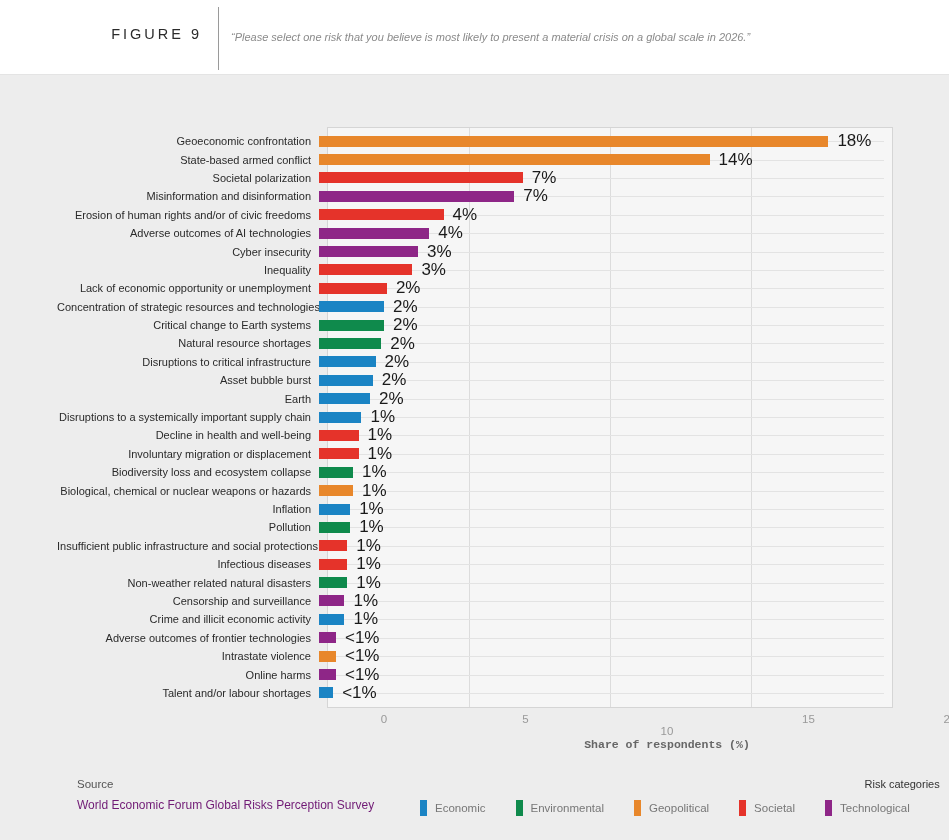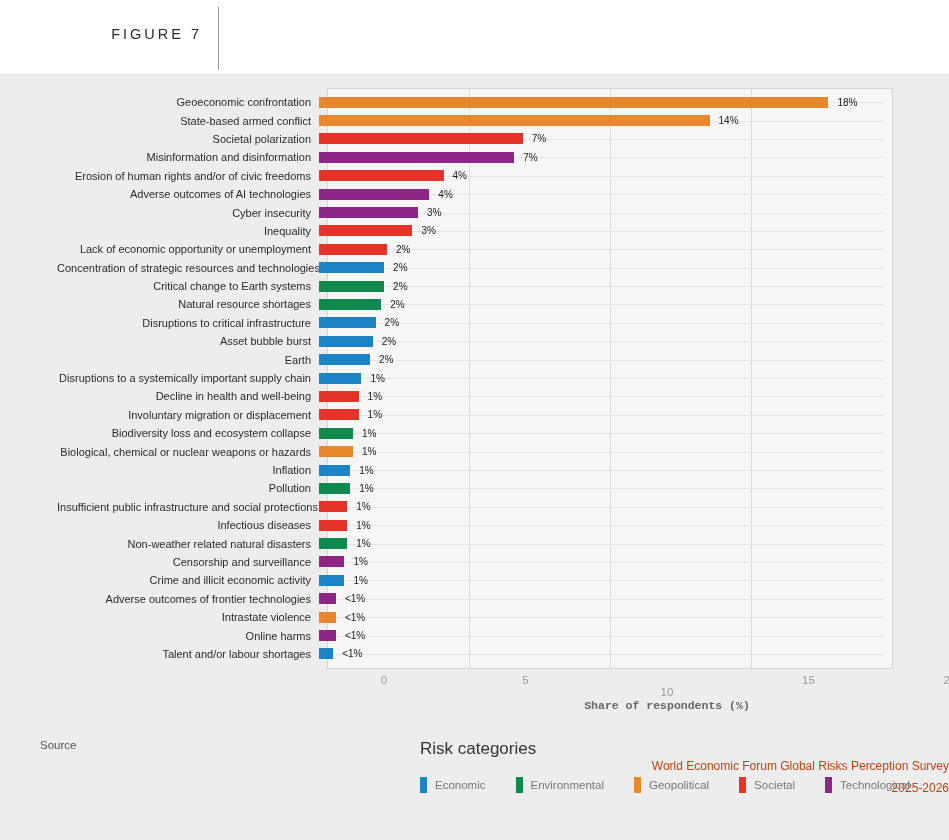--- a/index.html
+++ b/index.html
@@ -52,20 +52,21 @@
   .chart-section {
     height: 765px;
     background: #ededed;
   }
   .chart { padding: 13px 0 0 57px; }
 
   .rows {
     position: relative;
     width: 836px; 
     padding: 5px 0 6px 0;
+    margin-top: 39px;
   }
   .plot-bg {
     position: absolute;
     left: 270px; right: 0; top: 0; bottom: 0;
     background: #f6f6f6;
     border: 1px solid #d5d5d5;
   }
   .vgrid {
     position: absolute; top: 0; bottom: 0;
     width: 1px; background: #dcdcdc;
@@ -99,21 +100,21 @@
     background: #e3e3e3;
   }
   .bar {
     position: relative;
     height: 11px;
     flex: none;
   }
   .val {
     position: relative;
     margin-left: 9px;
-    font-size: 10px;
+    font-size: 17px;
     color: #1a1a1a;
     white-space: nowrap;
   }
 
   .axis {
     position: relative;
     margin-left: 327px; 
     width: 566px;
     height: 16px;
     margin-top: 5px;
@@ -132,66 +133,67 @@
     font-size: 11.5px;
     font-weight: bold;
     color: #666666;
     font-family: Liberation Mono, monospace;
   }
 
   
   .chart-footer {
     position: relative;
     margin-top: 27px;
-    padding-left: 40px;
+    padding-left: 77px;
   }
   .source-label {
     font-size: 11.5px;
     color: #555555;
   }
   .source-line {
     margin-top: 8px;
     font-size: 12px;
-    color: #c2410c;
-    text-align: right;
+    color: #701a75;
   }
   .legend {
     position: absolute;
     left: 420px; top: 0;
   }
   .legend-title {
-    font-size: 17px;
+    font-size: 11px;
     color: #333333;
+    text-align: right;
   }
   .legend-items {
     display: flex;
-    margin-top: 18px;
+    margin-top: 10px;
   }
   .legend-item {
     display: flex;
     align-items: center;
     margin-right: 30px;
   }
   .legend-chip {
     width: 7px; height: 16px;
     margin-right: 8px;
     flex: none;
   }
   .legend-label {
     font-size: 11.5px;
     color: #777777;
   }
 </style>
 </head>
 <body>
 
 <header class="fig-header">
-  <div class="fig-label">FIGURE 7</div>
+  <div class="fig-label">FIGURE 9</div>
   <div class="header-divider"></div>
   <div class="title-block">
+    <div class="chart-subtitle">“Please select one risk that you believe is most likely to present a material crisis on a global scale in 2026.”</div>
   </div>
 </header>
 
 <main class="chart-section">
   <div class="chart">
     <div class="rows" id="rows">
       <div class="plot-bg">
         <div class="vgrid" style="left:25%"></div>
         <div class="vgrid" style="left:50%"></div>
         <div class="vgrid" style="left:75%"></div>
@@ -452,21 +454,20 @@
         <span class="tick" style="left: 75%;">15</span>
         <span class="tick" style="left: 100%;">20</span>
       </div>
     <div class="axis-title">Share of respondents (%)</div>
   </div>
 
   <footer class="chart-footer">
     <div class="source">
       <div class="source-label">Source</div>
       <div class="source-line">World Economic Forum Global Risks Perception Survey</div>
-      <div class="source-line">2025-2026</div>
     </div>
     <div class="legend">
       <div class="legend-title">Risk categories</div>
       <div class="legend-items" id="legend-items">
           <div class="legend-item">
             <span class="legend-chip" style="background: rgb(27, 132, 196);"></span>
             <span class="legend-label">Economic</span>
           </div>
           <div class="legend-item">
             <span class="legend-chip" style="background: rgb(15, 138, 76);"></span>

